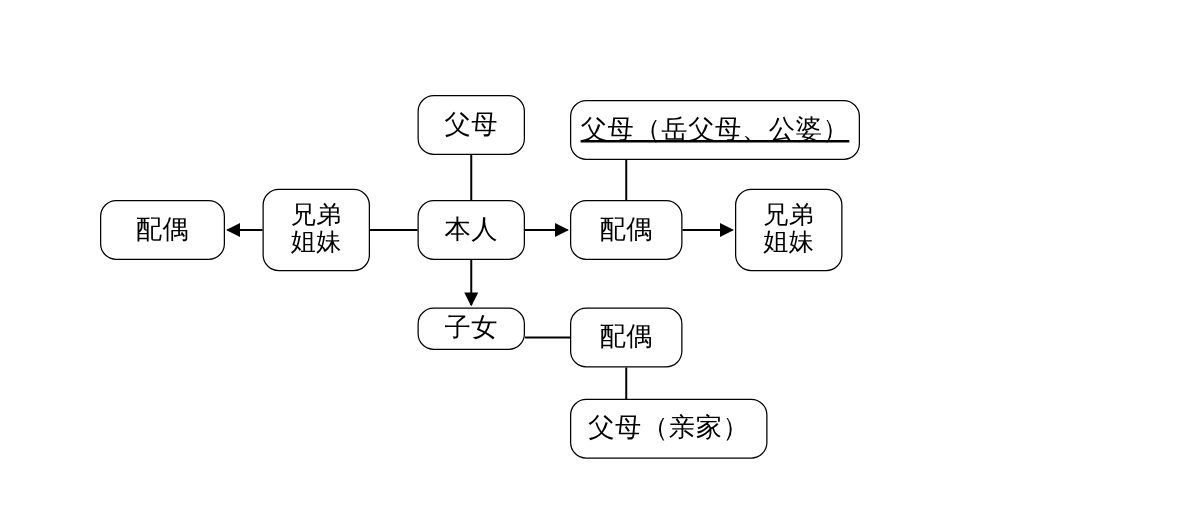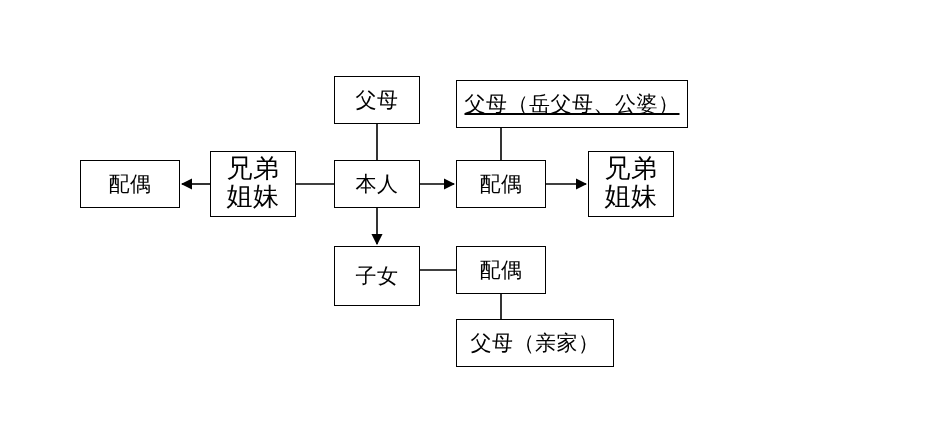--- a/index.html
+++ b/index.html
@@ -15,37 +15,36 @@
   }
   #canvas {
     position: relative;
     width: 942px;
     height: 425px;
   }
   .node {
     position: absolute;
     box-sizing: border-box;
     border: 1.5px solid #000000;
-    border-radius: 0;
+    border-radius: 13px;
     background: #ffffff;
     color: #000000;
     display: flex;
     align-items: center;
     justify-content: center;
     text-align: center;
     font-size: 21px;
     line-height: 1.12;
     letter-spacing: 0.5px;
     white-space: pre-line;
     z-index: 2;
   }
   .node.two-line {
     line-height: 1.08;
-    font-size: 26px;
-    font-family: Liberation Mono, monospace;
+    font-size: 20px;
   }
   svg.edges {
     position: absolute;
     left: 0;
     top: 0;
     width: 942px;
     height: 425px;
     z-index: 1;
   }
 </style>
@@ -103,21 +102,21 @@
 
   <div class="node" style="left:456px; top:160px; width:90px; height:48px;">
     <span>配偶</span>
   </div>
 
   <div class="node two-line" style="left:588px; top:151px; width:86px; height:66px;">
     <span>兄弟
 姐妹</span>
   </div>
 
-  <div class="node" style="left:334px; top:246px; width:86px; height:60px;">
+  <div class="node" style="left:334px; top:246px; width:86px; height:34px;">
     <span>子女</span>
   </div>
 
   <div class="node" style="left:456px; top:246px; width:90px; height:48px;">
     <span>配偶</span>
   </div>
 
   <div class="node" style="left:456px; top:319px; width:158px; height:48px;">
     <span>父母（亲家）</span>
   </div>

